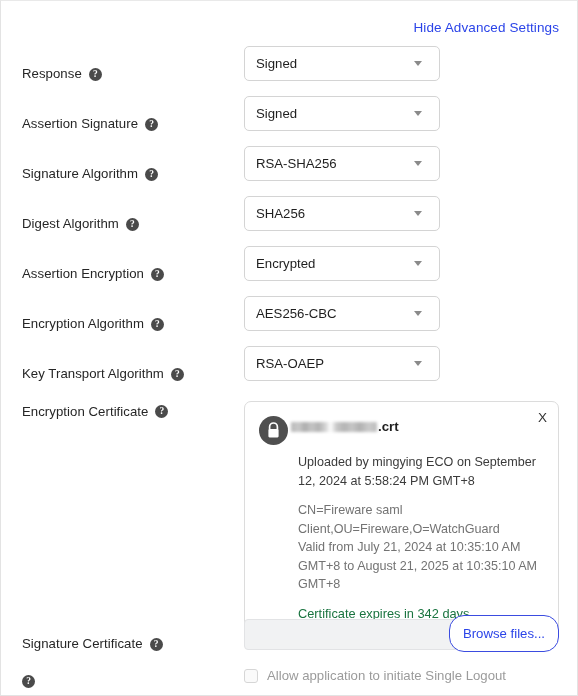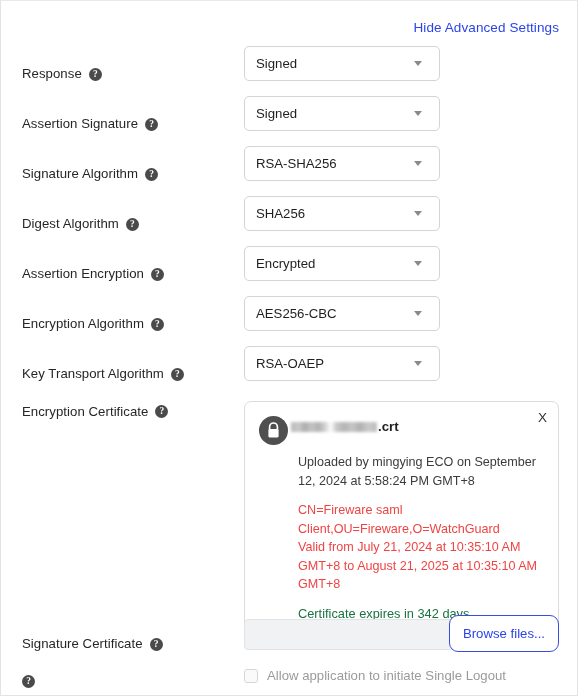--- a/index.html
+++ b/index.html
@@ -196,21 +196,21 @@
   }
   .cert-uploaded {
     font-size: 12.6px;
     color: #3b3b3b;
     line-height: 18.5px;
     margin-bottom: 11px;
     max-width: 252px;
   }
   .cert-detail {
     font-size: 12.6px;
-    color: #ef4444;
+    color: #737373;
     line-height: 18.5px;
     max-width: 262px;
   }
   .cert-expiry {
     font-size: 12.8px;
     color: #19733f;
     margin-top: 11px;
     line-height: 17px;
   }
 
@@ -238,21 +238,21 @@
     border: 1px solid #e2e3e5;
     border-radius: 4px;
   }
   .browse-btn {
     position: absolute;
     right: 0;
     top: -4px;
     height: 37px;
     padding: 13px 13px;
     border: 1.3px solid #3b4ce0;
-    border-radius: 9px;
+    border-radius: 15px;
     background: #fff;
     color: #2b44e8;
     font-size: 13.2px;
     font-family: "Liberation Sans", sans-serif;
     display: flex;
     align-items: center;
     cursor: pointer;
     white-space: nowrap;
   }
 

